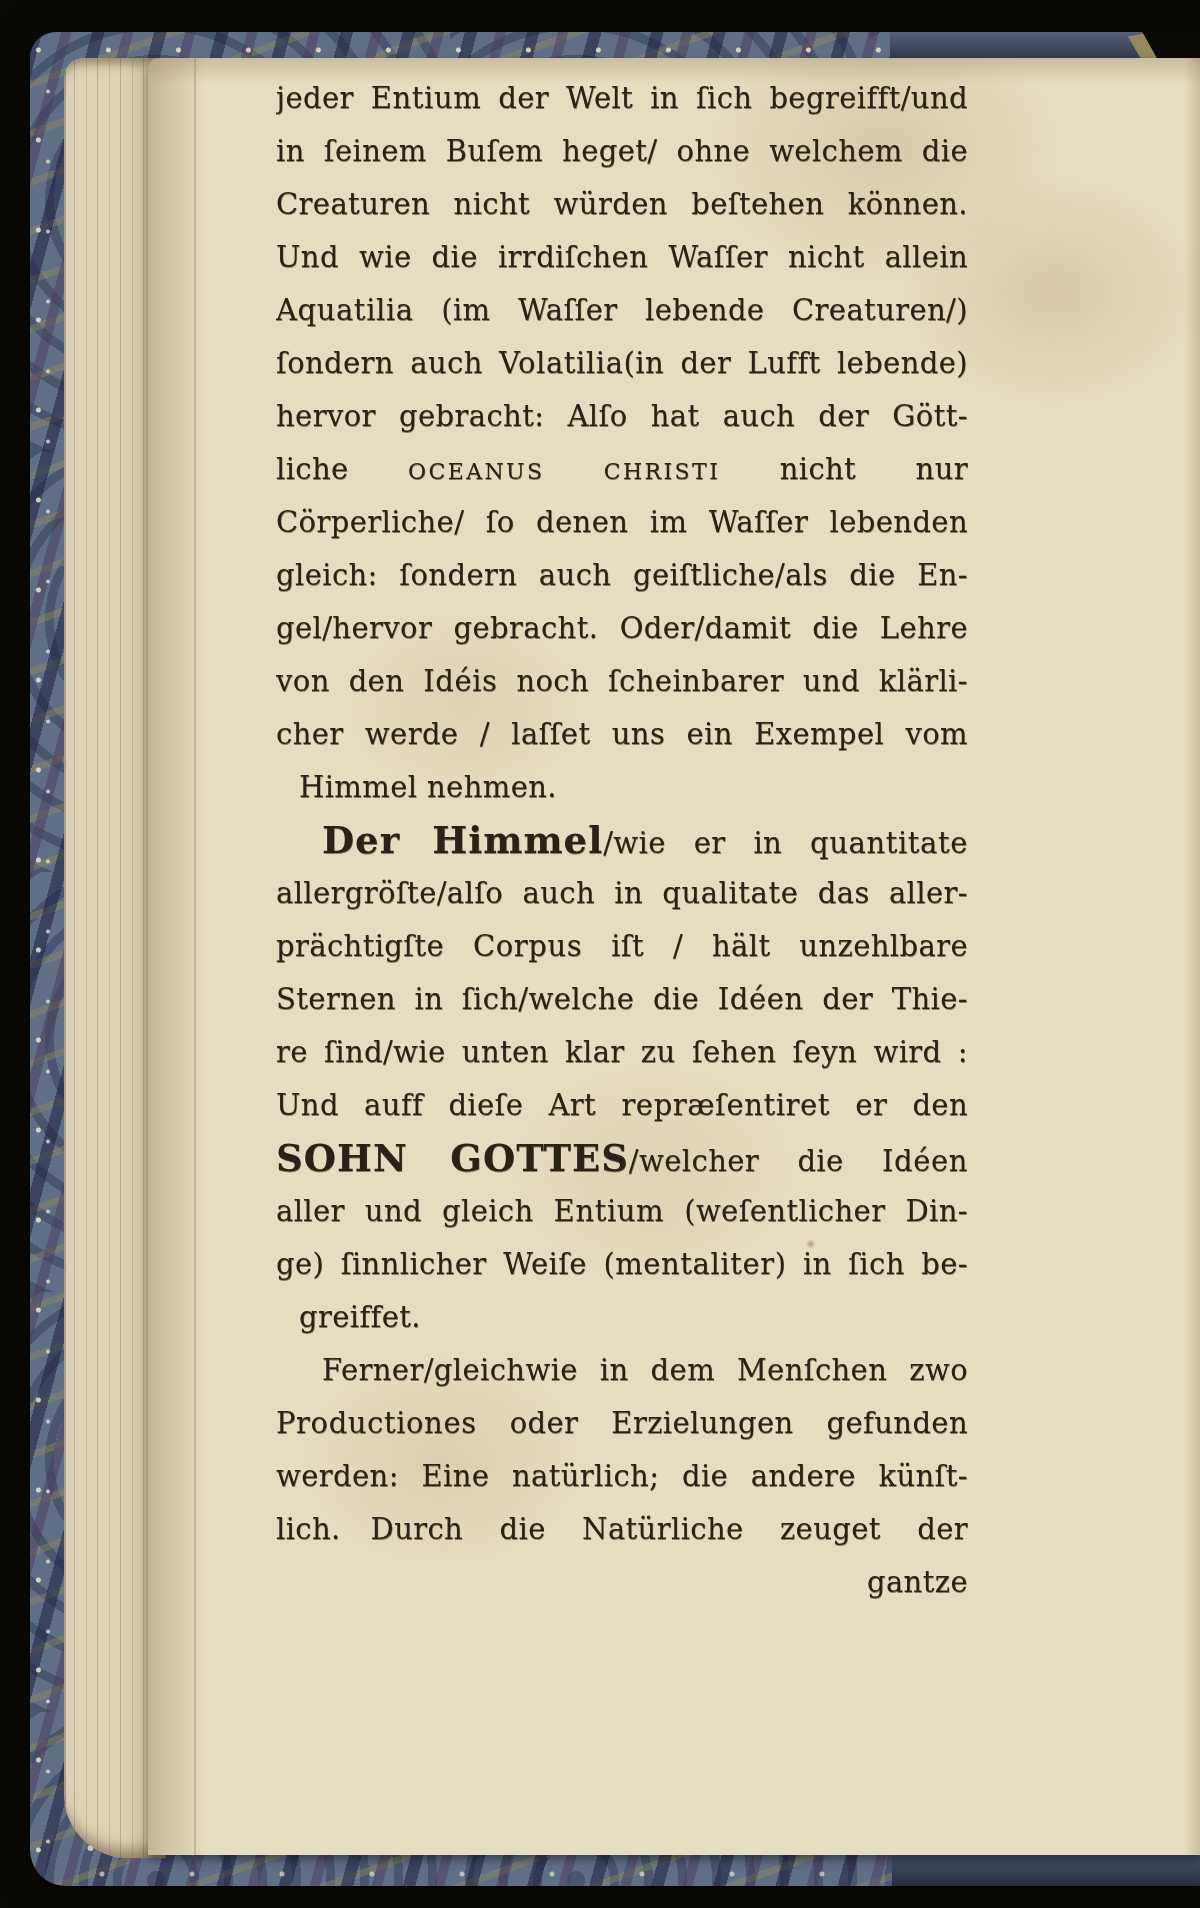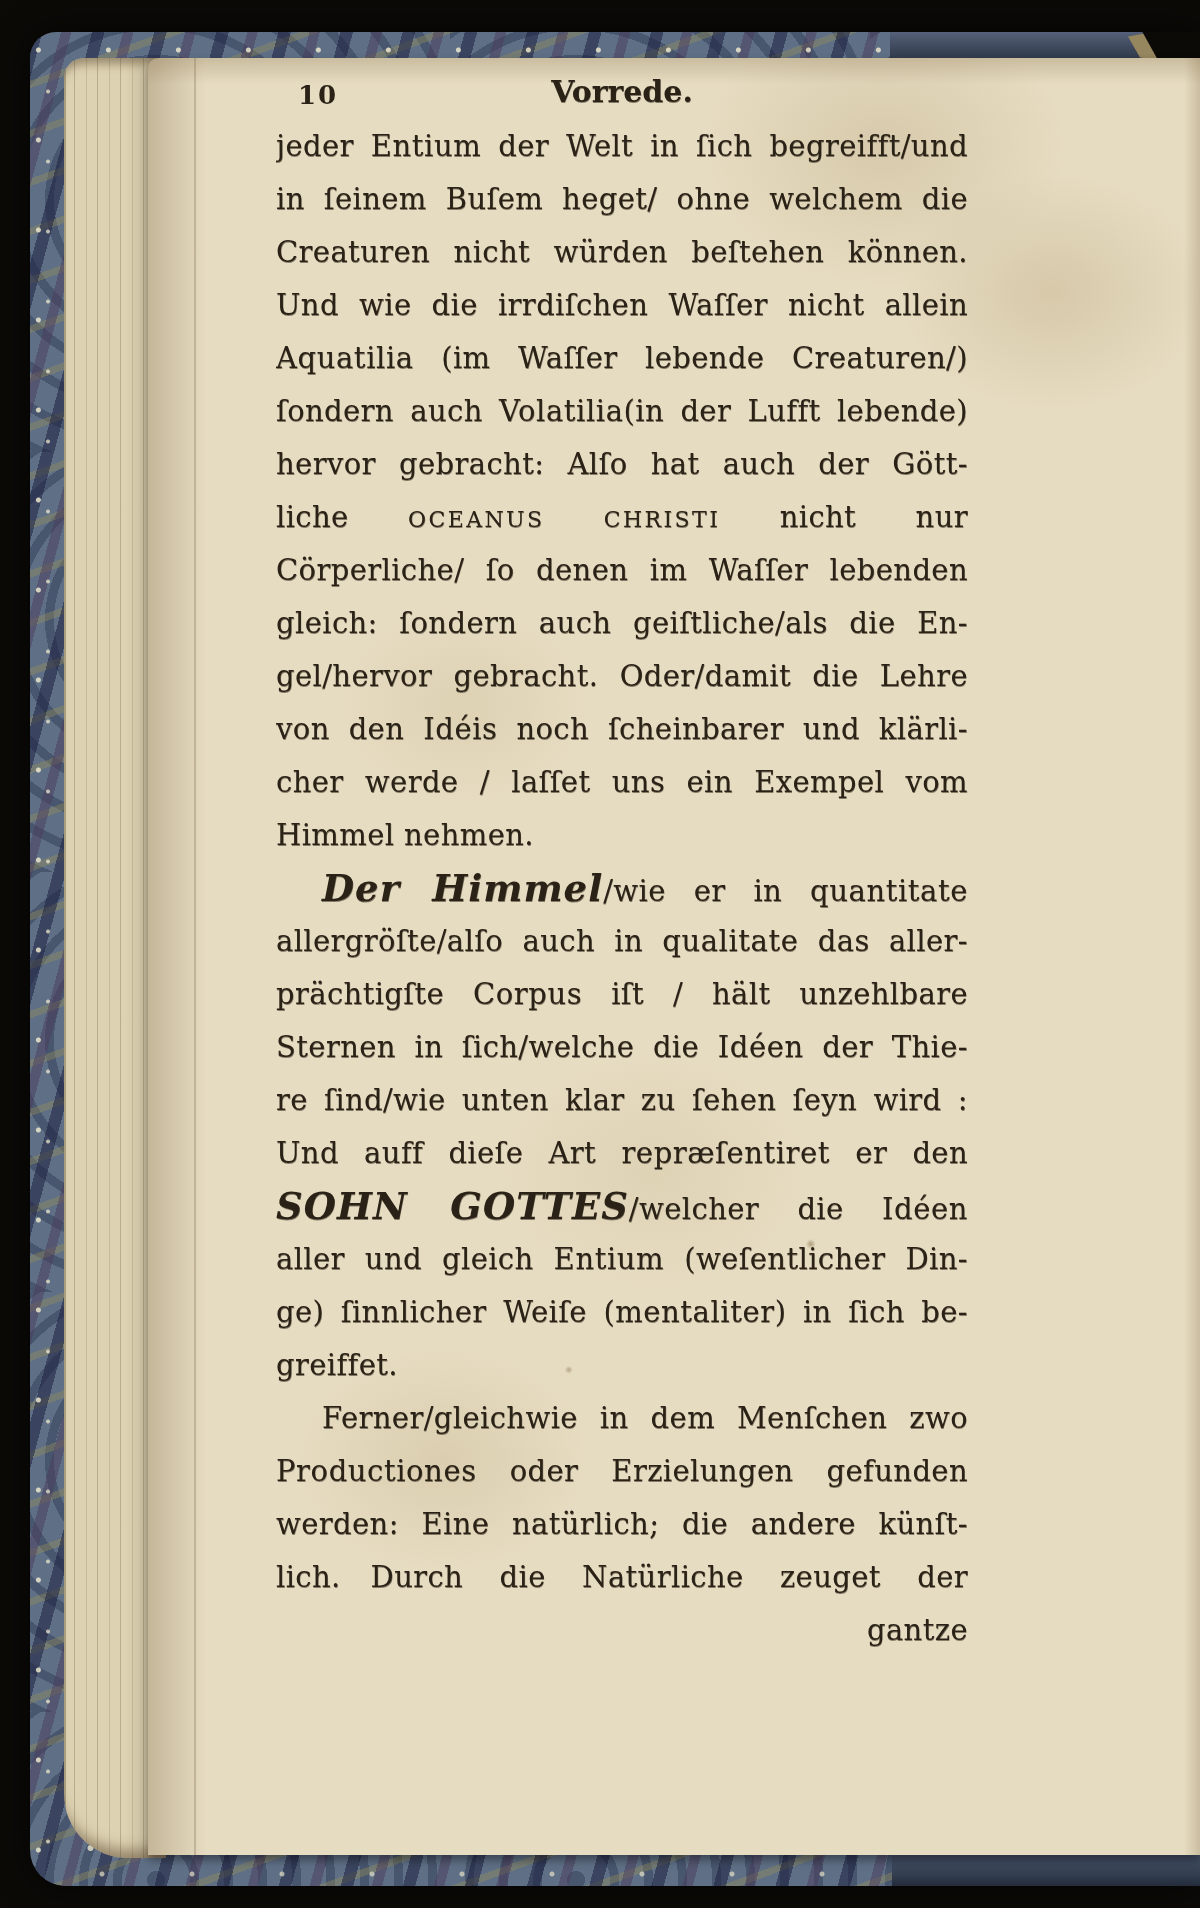--- a/index.html
+++ b/index.html
@@ -92,46 +92,42 @@
   }
   .lines{}
   .line{
     height:53px;line-height:53px;overflow:hidden;
     font-size:29px;font-weight:700;letter-spacing:.4px;
     text-align:justify;text-align-last:justify;
     text-shadow:.4px .6px 0 rgba(35,26,14,.5);
     box-sizing:border-box;
   }
   .line.indent{padding-left:46px;}
-  .line.nojust{text-align-last:left;}
+  .line.nojust{text-align-last:left;margin-left:23px;}
   .line.right{text-align-last:right;}
   .line span{vertical-align:baseline;}
   .line .f{font-weight:400;}
   .line .a{font-weight:400;letter-spacing:.6px;}
   .line .ac{font-weight:400;letter-spacing:2.4px;font-size:22px;}
-  .line .l{font-weight:700;font-size:37px;letter-spacing:1px;font-style:italic;}
+  .line .l{font-weight:700;font-size:37px;letter-spacing:1px;}
 </style>
 </head>
 <body>
 
 <div class="book">
   <div class="marble"></div>
   <div class="cloth-top">
     <div class="cloth-damage"></div>
   </div>
   <div class="corner-black"></div>
   <div class="cloth-bottom"></div>
   <div class="page-edges"></div>
 
   <div class="page">
     <div class="textblock">
-      <div class="headerrow">
-        <span class="pagenum">10</span>
-        <div class="running-title">Vorrede.</div>
-      </div>
       <div class="lines">
           <div class="line"><span class="f">jeder </span><span class="a">Entium</span><span class="f"> der Welt in ſich begreifft/und</span></div>
           <div class="line"><span class="f">in ſeinem Buſem heget/ ohne welchem die</span></div>
           <div class="line"><span class="f">Creaturen nicht würden beſtehen können.</span></div>
           <div class="line"><span class="f">Und wie die irrdiſchen Waſſer nicht allein</span></div>
           <div class="line"><span class="a">Aquatilia</span><span class="f"> (im Waſſer lebende Creaturen/)</span></div>
           <div class="line"><span class="f">ſondern auch </span><span class="a">Volatilia</span><span class="f">(in der Lufft lebende)</span></div>
           <div class="line"><span class="f">hervor gebracht: Alſo hat auch der Gött-</span></div>
           <div class="line"><span class="f">liche </span><span class="ac">OCEANUS CHRISTI</span><span class="f"> nicht nur</span></div>
           <div class="line"><span class="f">Cörperliche/ ſo denen im Waſſer lebenden</span></div>

